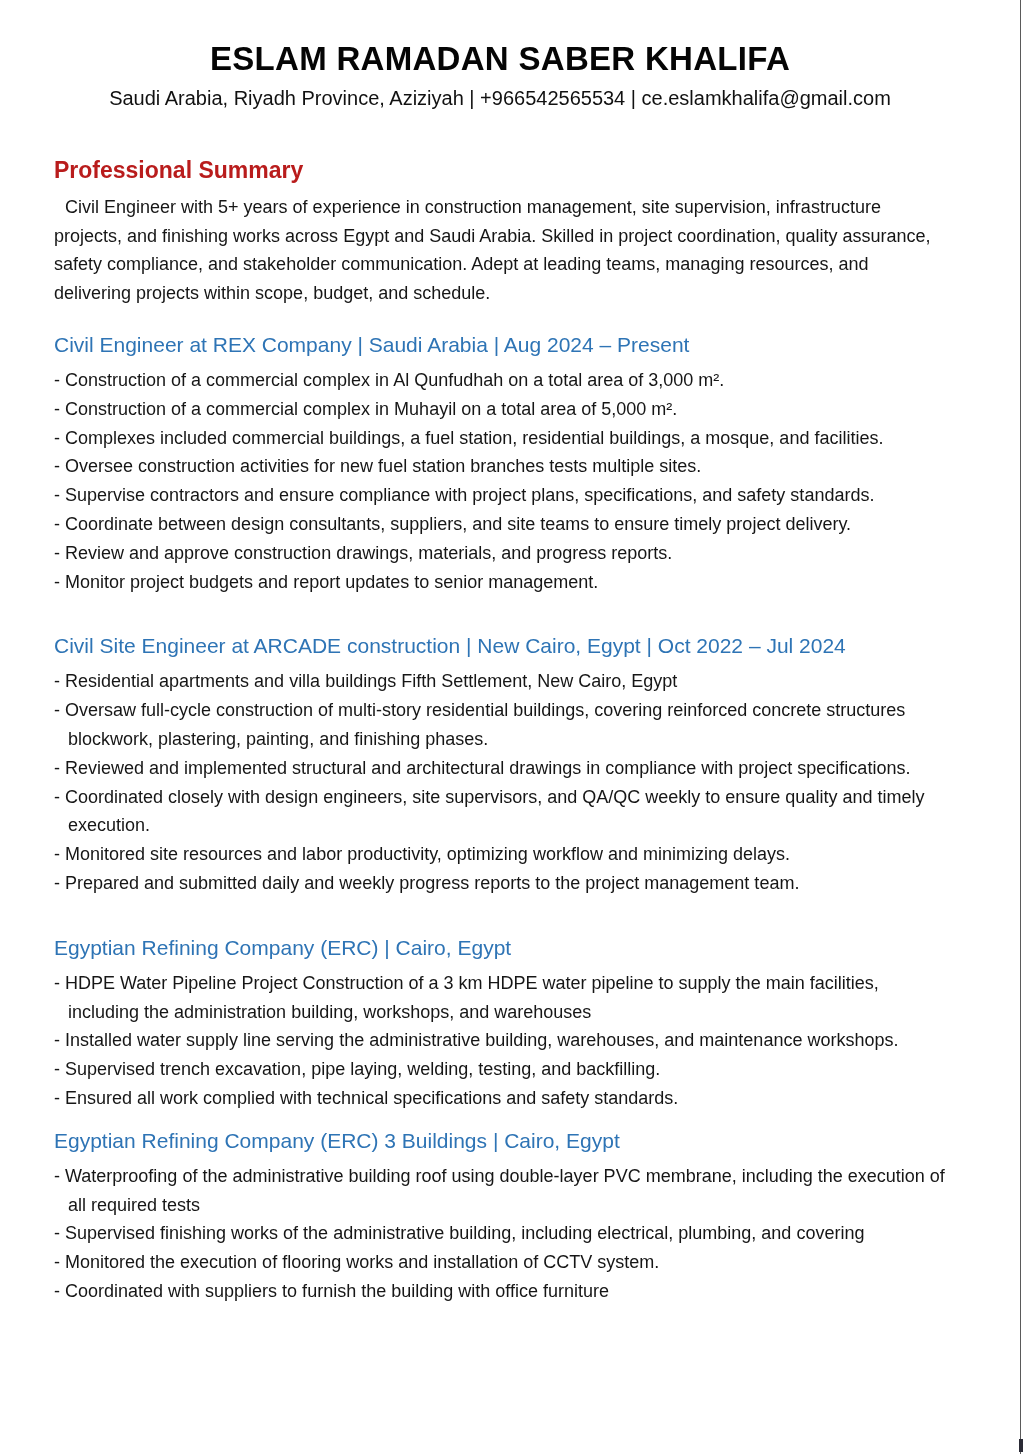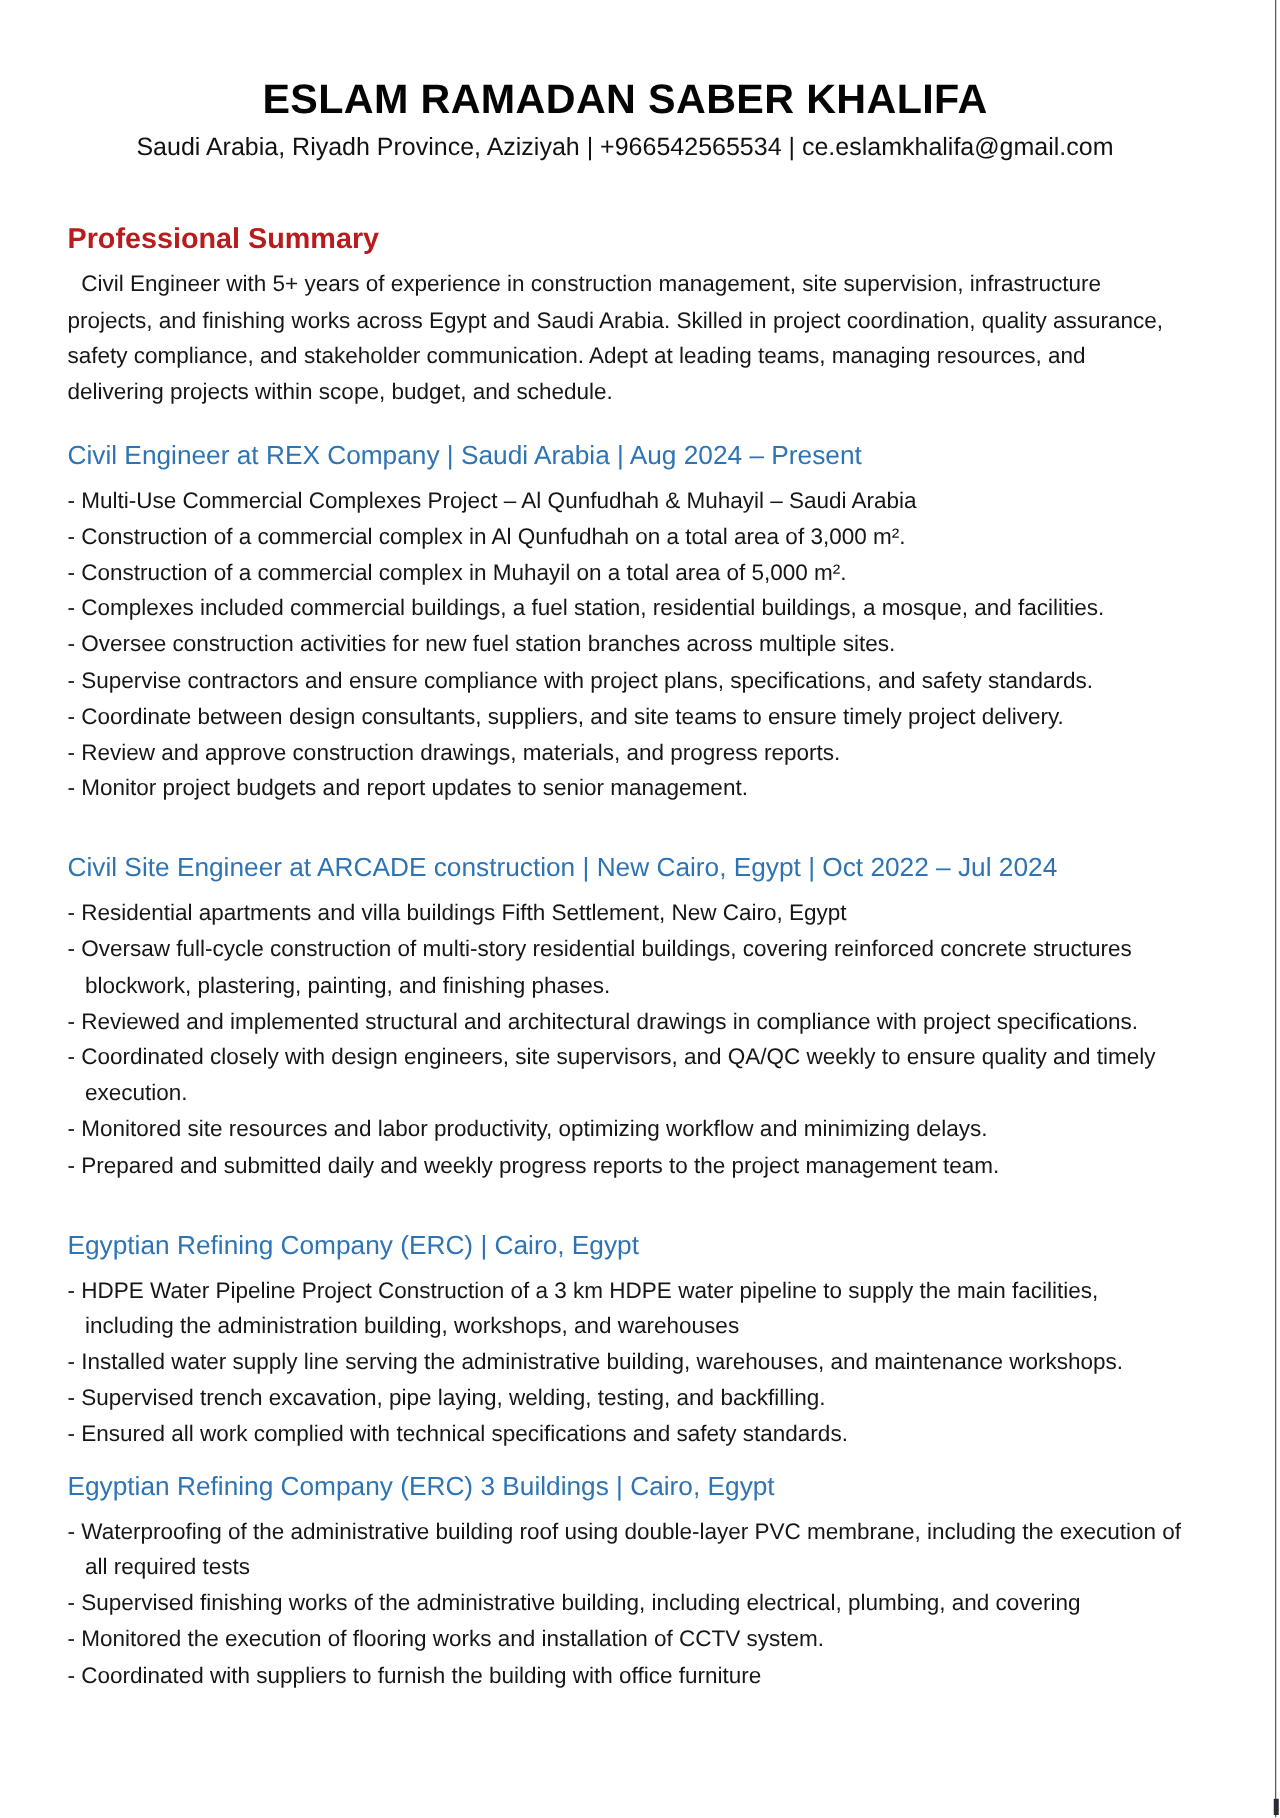--- a/index.html
+++ b/index.html
@@ -12,21 +12,21 @@
     height: 1454px;
     position: relative;
     overflow: hidden;
     font-family: "Liberation Sans", sans-serif;
     color: #1b1b1b;
     -webkit-font-smoothing: antialiased;
   }
   .page {
     box-sizing: border-box;
     width: 1024px;
-    padding: 60px 78px 0 54px;
+    padding: 40px 78px 0 54px;
   }
   
   .name {
     margin: 0;
     text-align: center;
     font-size: 33px;
     font-weight: 700;
     letter-spacing: 0.3px;
     color: #050505;
   }
@@ -100,25 +100,24 @@
   <section class="summary-section">
     <h2 class="section-heading">Professional Summary</h2>
     <p class="summary-text">Civil Engineer with 5+ years of experience in construction management, site supervision, infrastructure projects, and finishing works across Egypt and Saudi Arabia. Skilled in project coordination, quality assurance, safety compliance, and stakeholder communication. Adept at leading teams, managing resources, and delivering projects within scope, budget, and schedule.</p>
   </section>
 
   <section class="experience-section">
     <div id="jobs">
   <article class="job">
     <h3 class="job-title">Civil Engineer at REX Company | Saudi Arabia | Aug 2024 – Present</h3>
     <div class="bullets">
-            <div class="bullet">- Multi-Use Commercial Complexes Project – Al Qunfudhah &amp; Muhayil – Saudi Arabia</div>
             <div class="bullet">- Construction of a commercial complex in Al Qunfudhah on a total area of 3,000 m².</div>
             <div class="bullet">- Construction of a commercial complex in Muhayil on a total area of 5,000 m².</div>
             <div class="bullet">- Complexes included commercial buildings, a fuel station, residential buildings, a mosque, and facilities.</div>
-            <div class="bullet">- Oversee construction activities for new fuel station branches across multiple sites.</div>
+            <div class="bullet">- Oversee construction activities for new fuel station branches tests multiple sites.</div>
             <div class="bullet">- Supervise contractors and ensure compliance with project plans, specifications, and safety standards.</div>
             <div class="bullet">- Coordinate between design consultants, suppliers, and site teams to ensure timely project delivery.</div>
             <div class="bullet">- Review and approve construction drawings, materials, and progress reports.</div>
             <div class="bullet">- Monitor project budgets and report updates to senior management.</div>
           </div>
   </article>
 
   <article class="job gap-lg">
     <h3 class="job-title">Civil Site Engineer at ARCADE construction | New Cairo, Egypt | Oct 2022 – Jul 2024</h3>
     <div class="bullets">

